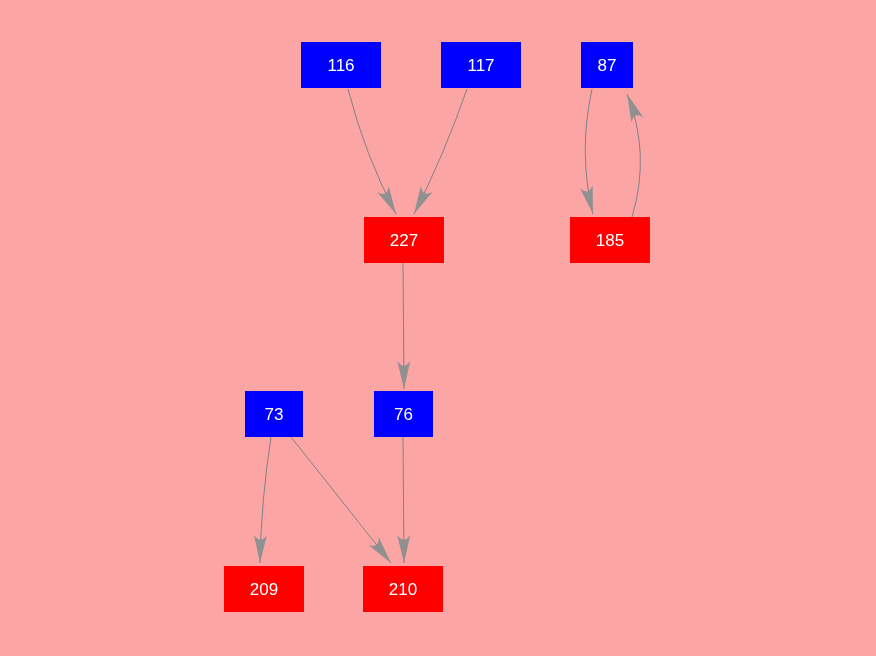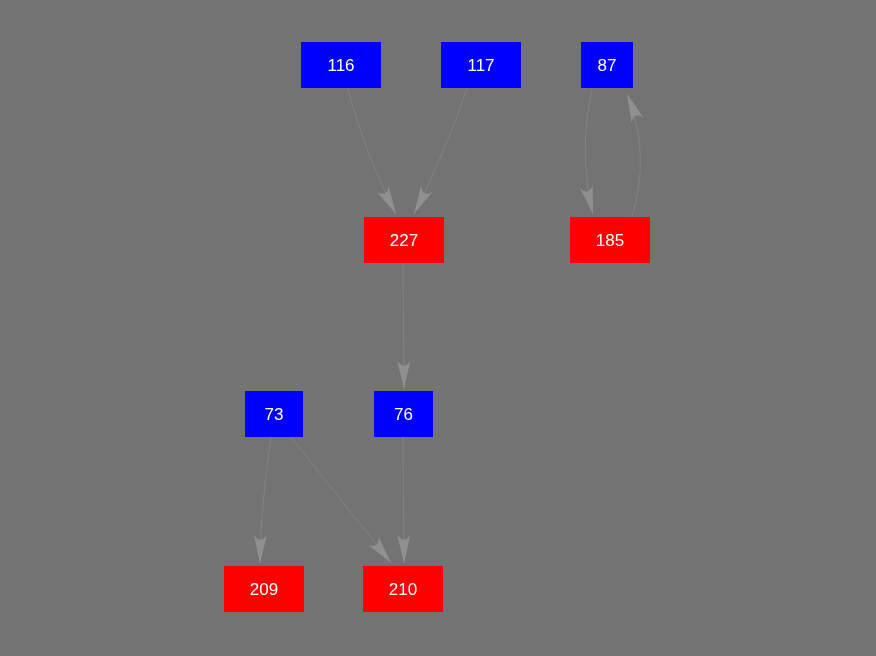--- a/index.html
+++ b/index.html
@@ -27,21 +27,21 @@
   .node-label {
     font-family: "Liberation Sans", sans-serif;
     font-size: 17px;
     font-weight: 400;
     text-anchor: middle;
   }
 </style>
 </head>
 <body>
 
-<div id="canvas" style="background: #737373;">
+<div id="canvas" style="background: #fca5a5;">
   <svg id="graph-svg" width="876" height="656" viewBox="0 0 876 656">
     <defs>
       <marker id="arrowhead" viewBox="0 0 28 16" refX="28" refY="8" markerWidth="28" markerHeight="16" markerUnits="userSpaceOnUse" orient="auto">
         <path id="arrowhead-shape" d="M28,8 L0,1.5 Q9.5,8 0,14.5 Z" fill="#909090"></path>
       </marker>
     </defs>
     <g id="edges-layer">
         <path d="M348,89 Q365,155 396,214" class="edge-path" stroke="#828282" marker-end="url(#arrowhead)"></path>
         <path d="M467,89 Q444,155 414,214" class="edge-path" stroke="#828282" marker-end="url(#arrowhead)"></path>
         <path d="M592,89 Q578,153 593,214" class="edge-path" stroke="#828282" marker-end="url(#arrowhead)"></path>

